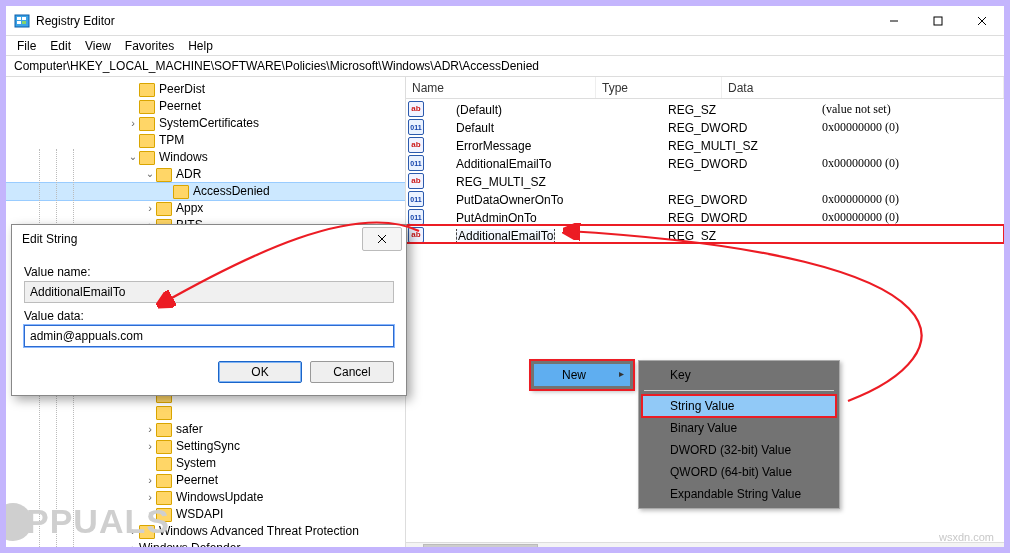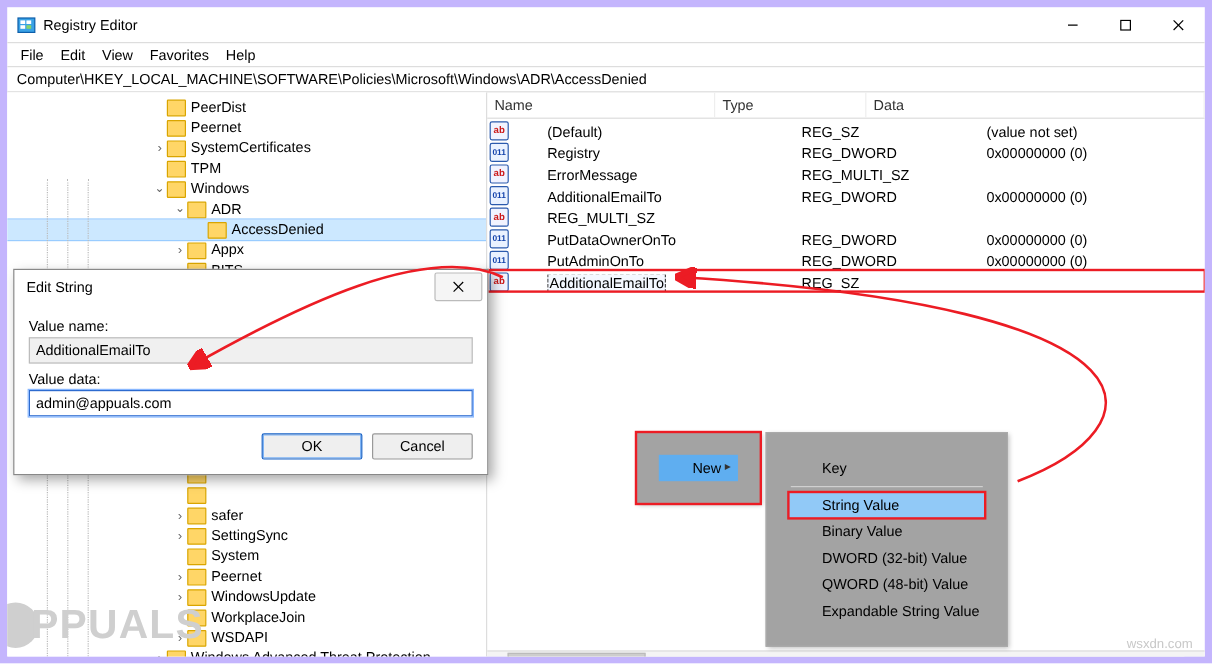--- a/index.html
+++ b/index.html
@@ -41,31 +41,31 @@
   
   .listhead { height:22px; display:flex; align-items:flex-start; border-bottom:1px solid #ddd; font-weight:400; color:#333; }
   .listhead .col { padding:0 6px; border-right:1px solid #eee; height:100%; display:flex; align-items:center; }
   .col-name{ width:190px; } .col-type{ width:126px; } .col-data{ flex:1; }
 
   .listbody { flex:1; overflow:auto; position:relative; }
   .lrow { height:18px; display:flex; align-items:flex-end; padding:0 2px;gap:28px; }
   .lrow .ico { width:16px; height:16px; margin-right:4px; display:flex; align-items:center; justify-content:center; }
   .lrow .c-name{ width:184px; white-space:nowrap; overflow:hidden; }
   .lrow .c-type{ width:126px; color:#000; }
-  .lrow .c-data{ flex:1; }
+  .lrow .c-data{ flex:1;font-family:Liberation Serif, serif; }
   .lrow.selected .c-name span.t { border:1px dashed #444; padding:0 1px; background:#f4f8ff;}
   .redbox { outline:2px solid #ec1c24; outline-offset:-1px; }
 
   
   .ab { width:16px; height:16px; background:#f1f3ff; border:1px solid #2b5aad; border-radius:2px; font-size:8px; font-weight:700; color:#cc1a1a; display:flex; align-items:center; justify-content:center; line-height:1; }
   
   .dw { width:16px; height:16px; background:#eaf2ff; border:1px solid #2b5aad; border-radius:2px; font-size:7px; font-weight:700; color:#1141aa; display:flex; align-items:center; justify-content:center; line-height:1; }
 
   
-  .ctx { position:absolute; background:#a3a3a3; border:1px solid #aaa; box-shadow:2px 2px 4px rgba(0,0,0,.25); font-size:12px; padding:18px; z-index:50;}
+  .ctx { position:absolute; background:#737373; border:1px solid #aaa; box-shadow:2px 2px 4px rgba(0,0,0,.25); font-size:12px; padding:3px; z-index:50;}
   .ctx .item { padding:4px 22px 4px 28px; white-space:nowrap; position:relative;}
   .ctx .item.hi { background:#91c9f7; }
   .ctx .item.hi2 { background:#5faef0; color:#000;}
   .ctx .sep { height:1px; background:#d0d0d0; margin:4px 2px; }
   .ctx .arrow::after { content:"▸"; position:absolute; right:6px; color:#333; font-size:10px; top:4px;}
 
   
   .dialog { position:absolute; left:5px; top:218px; width:396px; background:#fff; border:1px solid #888; box-shadow:4px 4px 10px rgba(0,0,0,.35); z-index:60;}
   .dialog .dtitlebar { height:28px; display:flex; align-items:center; padding:0 4px 0 10px; }
   .dialog .dtitle { flex:1; }
@@ -421,31 +421,20 @@
             <span class="folder"></span>
             <span>WindowsUpdate</span>
           </div>
           <div class="row">
             <span class="ind"></span>
             <span class="ind"></span>
             <span class="ind"></span>
             <span class="ind"></span>
             <span class="ind"></span>
             <span class="ind"></span>
-            <span class="twisty "></span>
-            <span class="folder"></span>
-            <span>WorkplaceJoin</span>
-          </div>
-          <div class="row">
-            <span class="ind"></span>
-            <span class="ind"></span>
-            <span class="ind"></span>
-            <span class="ind"></span>
-            <span class="ind"></span>
-            <span class="ind"></span>
             <span class="twisty closed"></span>
             <span class="folder"></span>
             <span>WSDAPI</span>
           </div>
           <div class="row">
             <span class="ind"></span>
             <span class="ind"></span>
             <span class="ind"></span>
             <span class="ind"></span>
             <span class="ind"></span>
@@ -477,21 +466,21 @@
               <span class="ab">ab</span>
             </span>
             <span class="c-name"><span class="t">(Default)</span></span>
             <span class="c-type">REG_SZ</span>
             <span class="c-data">(value not set)</span>
           </div>
           <div class="lrow">
             <span class="ico">
               <span class="dw">011</span>
             </span>
-            <span class="c-name"><span class="t">Registry</span></span>
+            <span class="c-name"><span class="t">Default</span></span>
             <span class="c-type">REG_DWORD</span>
             <span class="c-data">0x00000000 (0)</span>
           </div>
           <div class="lrow">
             <span class="ico">
               <span class="ab">ab</span>
             </span>
             <span class="c-name"><span class="t">ErrorMessage</span></span>
             <span class="c-type">REG_MULTI_SZ</span>
             <span class="c-data"></span>
@@ -539,21 +528,21 @@
 
       <div class="ctx redbox" style="left:124px; top:283px; width:104px;">
         <div class="item hi2 arrow">New</div>
       </div>
       <div class="ctx" style="left:232px; top:283px; width:202px;">
         <div class="item">Key</div>
         <div class="sep"></div>
         <div class="item hi redbox">String Value</div>
         <div class="item">Binary Value</div>
         <div class="item">DWORD (32-bit) Value</div>
-        <div class="item">QWORD (48-bit) Value</div>
+        <div class="item">QWORD (64-bit) Value</div>
         <div class="item">Expandable String Value</div>
       </div>
 
       <div class="hscroll" style="position:absolute; left:0; right:0; bottom:0;">
         <div class="arrowbtn arl">◂</div>
         <div class="track">
             <div class="thumb"></div>
           </div>
         <div class="arrowbtn arr">▸</div>
       </div>

